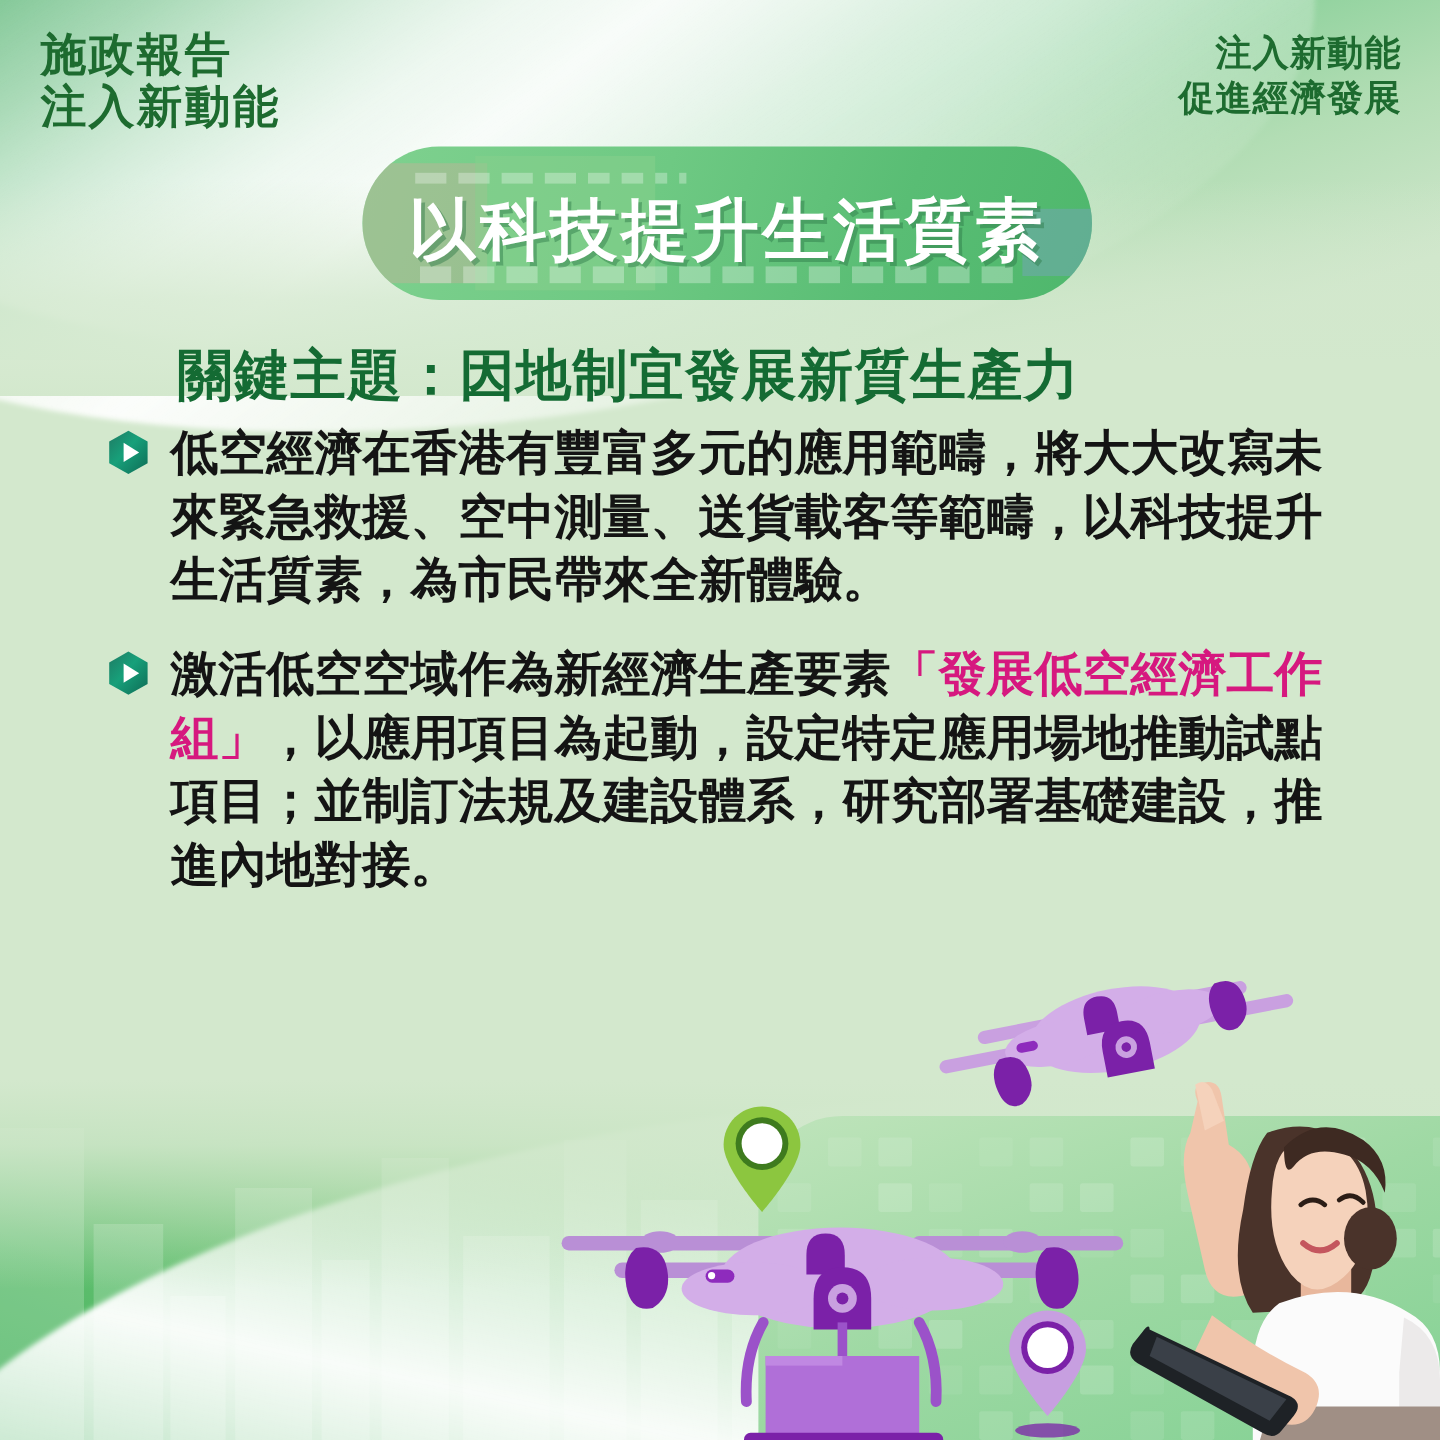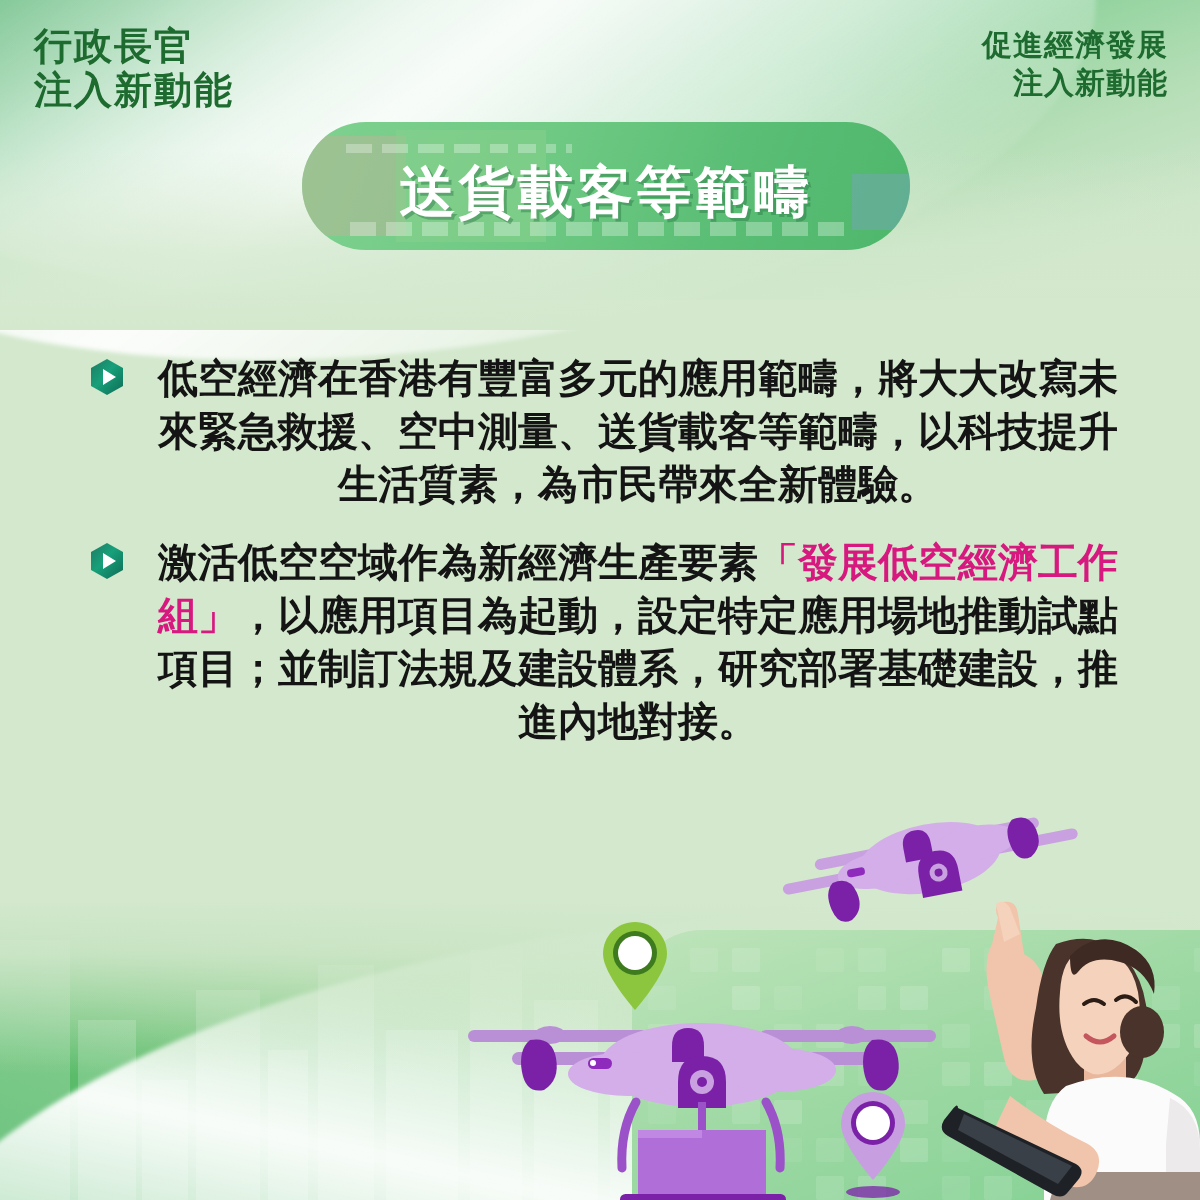--- a/index.html
+++ b/index.html
@@ -90,21 +90,21 @@
     position:absolute;left:0;right:0;top:33px;text-align:center;
     color:#ffffff;font-weight:bold;font-size:56px;letter-spacing:3px;
     text-shadow:3px 3px 0 rgba(45,120,70,.45);
   }
 
   
   .subtitle{
     position:absolute;left:148px;top:282px;
     color:#146b33;font-weight:bold;font-size:46px;letter-spacing:1px;
   }
-  .bullets{position:absolute;left:88px;top:352px;width:1046px;text-align:center;}
+  .bullets{position:absolute;left:88px;top:352px;width:1046px;}
   .bullet{display:flex;align-items:flex-start;margin-bottom:26px;}
   .marker{flex:0 0 auto;width:38px;height:38px;margin:6px 16px 0 0;position:relative;}
   .btext{
     flex:1 1 auto;color:#141414;font-size:40px;line-height:1.32;
     font-weight:bold;letter-spacing:0px;
   }
   .hl{color:#d6187f;}
 
   
   .pin{position:absolute;}
@@ -221,27 +221,27 @@
       <div class="grid-cell" style="left: 184px; top: 246px; width: 28px; height: 24px; opacity: 0.36;"></div>
       <div class="grid-cell" style="left: 226px; top: 246px; width: 28px; height: 24px; opacity: 0.45;"></div>
       <div class="grid-cell" style="left: 310px; top: 246px; width: 28px; height: 24px; opacity: 0.27;"></div>
       <div class="grid-cell" style="left: 352px; top: 246px; width: 28px; height: 24px; opacity: 0.36;"></div>
       <div class="grid-cell" style="left: 436px; top: 246px; width: 28px; height: 24px; opacity: 0.18;"></div>
       <div class="grid-cell" style="left: 478px; top: 246px; width: 28px; height: 24px; opacity: 0.27;"></div>
       <div class="grid-cell" style="left: 562px; top: 246px; width: 28px; height: 24px; opacity: 0.45;"></div>
     </div>
 
   <div class="hdr-left">
-    <div>行政長官</div>
+    <div>施政報告</div>
     <div>注入新動能</div>
   </div>
 
   <div class="hdr-right">
+    <div>注入新動能</div>
     <div>促進經濟發展</div>
-    <div>注入新動能</div>
   </div>
 
   <div class="title-pill">
     <div class="pill-tint-a"></div>
     <div class="pill-tint-b"></div>
     <div class="pill-tint-c"></div>
     <div class="px-row" id="pxtop" style="left:44px;top:22px;">
         <span class="px" style="width: 26px; height: 9px;"></span>
         <span class="px" style="width: 26px; height: 9px;"></span>
         <span class="px" style="width: 26px; height: 9px;"></span>
@@ -260,23 +260,24 @@
         <span class="px" style="width: 26px; height: 14px;"></span>
         <span class="px" style="width: 26px; height: 14px;"></span>
         <span class="px" style="width: 26px; height: 14px;"></span>
         <span class="px" style="width: 26px; height: 14px;"></span>
         <span class="px" style="width: 26px; height: 14px;"></span>
         <span class="px" style="width: 26px; height: 14px;"></span>
         <span class="px" style="width: 26px; height: 14px;"></span>
         <span class="px" style="width: 26px; height: 14px;"></span>
         <span class="px" style="width: 26px; height: 14px;"></span>
       </div>
-    <div class="title-txt">送貨載客等範疇</div>
-  </div>
-
+    <div class="title-txt">以科技提升生活質素</div>
+  </div>
+
+  <div class="subtitle">關鍵主題：因地制宜發展新質生產力</div>
 
   <div class="bullets" id="bullets">
       <div class="bullet">
         <div class="marker"><svg viewBox="0 0 38 38" width="38" height="38">
             <defs>
               <linearGradient id="hx0" x1="0" y1="0" x2="1" y2="1">
                 <stop offset="0%" stop-color="#1f7a63"></stop>
                 <stop offset="45%" stop-color="#17a07a"></stop>
                 <stop offset="100%" stop-color="#0e6b55"></stop>
               </linearGradient>

